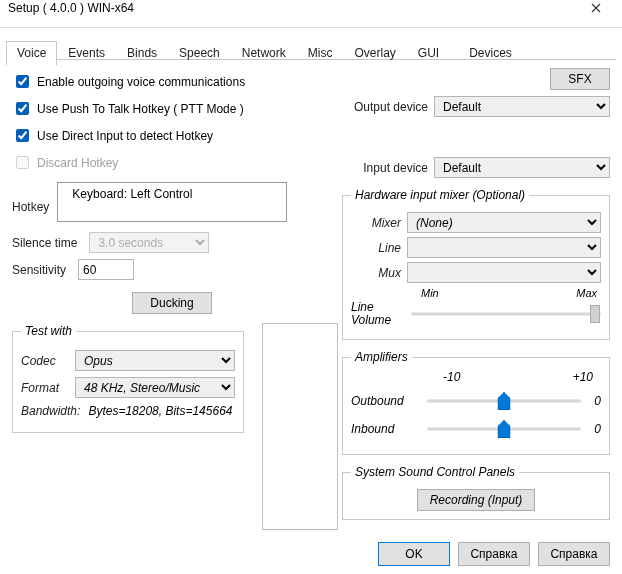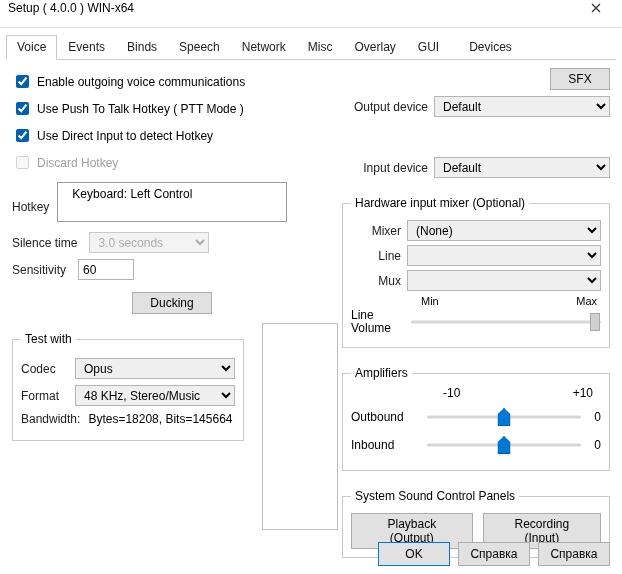--- a/index.html
+++ b/index.html
@@ -29,21 +29,21 @@
   }
   .tabs {
     display: flex;
     margin: 6px 6px 0 6px;
     border-bottom: 1px solid #c7c7c7;
   }
   .tab {
     padding: 4px 10px 5px 10px;
     border: 1px solid transparent;
     position: relative;
-    top: 1px;
+    top: 7px;
     cursor: default;
     color: #222;
   }
   .tab.active {
     border-color: #c7c7c7;
     border-bottom-color: #fff;
     background: #fff;
   }
   .content {
     display: flex;
@@ -75,22 +75,23 @@
     border: 1px solid #adadad;
     background: #e1e1e1;
     padding: 3px 12px;
     min-width: 60px;
     text-align: center;
     cursor: default;
   }
   .btn.default { border:1px solid #0078d7; }
   fieldset {
     border: 1px solid #c9c9c9;
-    margin: 18px 0;
+    margin: 10px 0;
     padding: 6px 8px 8px 8px;
+    font-style: italic;
   }
   legend { padding: 0 4px; font-size:12px; }
   .hotkey-row { display:flex; align-items:flex-start; gap:8px; margin:10px 0; }
   .hotkey-box {
     border:1px solid #9b9b9b; width:230px; height:40px;
     padding:4px 14px; font-size:12px;
   }
   .silence-row { display:flex; align-items:center; gap:12px; margin:8px 0 6px 0;}
   .silence-row select { width:120px; color:#888; }
   .sens-row { display:flex; align-items:center; gap:12px; margin:4px 0 12px 0;}
@@ -286,21 +287,20 @@
           <div class="slider-line"></div>
           <div class="slider-thumb blue" style="left:50%"></div>
         </div>
         <span class="val">0</span>
       </div>
     </fieldset>
 
     <fieldset>
       <legend>System Sound Control Panels</legend>
       <div class="syspanel-btns">
-        <button class="btn">Playback (Output)</button>
         <button class="btn">Recording (Input)</button>
       </div>
     </fieldset>
   </div>
 </div>
 
 <div class="spacer-box"></div>
 
 <div class="footer">
   <button class="btn default">OK</button>

